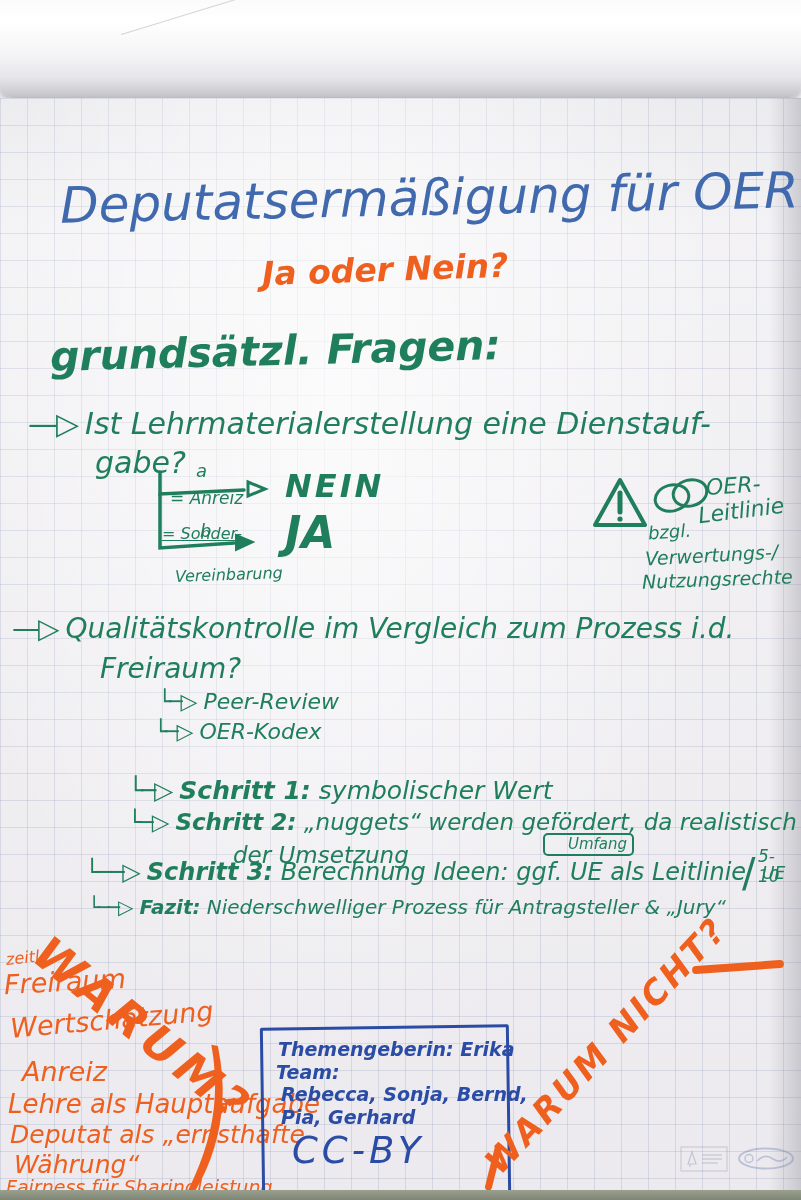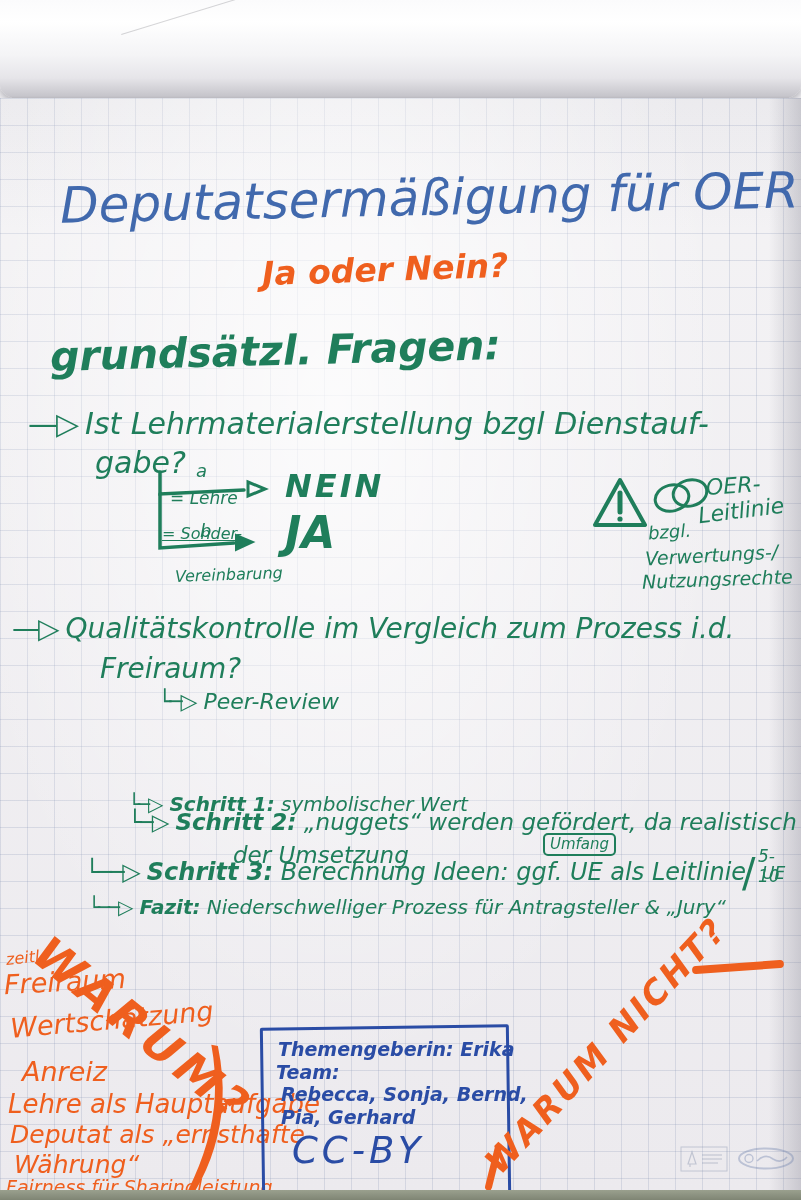--- a/index.html
+++ b/index.html
@@ -19,21 +19,21 @@
     background:linear-gradient(to bottom,#fbfbfc 0%,#ffffff 22%,#f4f4f6 55%,#e6e5e9 78%,#c6c5cb 96%,#aeadb4 100%);
     border-radius:0 0 26px 26px / 0 0 14px 14px;box-shadow:0 3px 6px rgba(70,70,80,.35);}
   .crease{position:absolute;left:118px;top:12px;width:150px;height:1px;background:rgba(90,90,100,.25);
     transform:rotate(-17deg);}
   #tray{position:absolute;left:0;bottom:0;width:801px;height:10px;
     background:linear-gradient(to bottom,#9aa08e,#7f8574);}
   .t{position:absolute;white-space:nowrap;font-style:italic;line-height:1.05;}
   .green{color:#1f7e5b}.blue{color:#4169ad}.orange{color:#ef5f1e}.boxblue{color:#2a4ca5}
   .arr{font-style:normal;letter-spacing:-2px;margin-right:8px;}
   .bold{font-weight:bold;}
-  .notebox{position:absolute;border:2px solid #1f7e5b;border-radius:5px;padding:0 5px 1px 5px;
+  .notebox{position:absolute;border:2px solid #1f7e5b;border-radius:5px;padding:0 5px 1px 23px;
     color:#1f7e5b;font-style:italic;}
   .bluebox{position:absolute;left:261px;top:1026px;width:243px;height:163px;
     border:3.5px solid #2a4ca5;border-radius:2px;transform:rotate(-0.8deg);}
   .frac{position:absolute;color:#1f7e5b;font-style:italic;}
   .frac .slash{position:absolute;left:0;top:2px;font-size:40px;font-style:normal;}
   .frac .top{position:absolute;left:16px;top:-2px;font-size:17px;}
   .frac .bot{position:absolute;left:20px;top:15px;font-size:17px;}
   .dashbar{position:absolute;background:#ef5f1e;border-radius:4px;}
   .paren{position:absolute;color:#ef5f1e;font-size:168px;font-style:italic;
     transform:scaleX(.5) rotate(6deg);transform-origin:left top;line-height:1;}
@@ -50,32 +50,32 @@
   </div>
 
   <div id="paper"></div>
 
   <div class="t blue" style="left:60px;top:172px;font-size:50px;transform:rotate(-1.2deg);">Deputatsermäßigung für OER</div>
   <div class="t orange bold" style="left:262px;top:253px;font-size:33px;transform:rotate(-2deg);">Ja oder Nein?</div>
 
   <div class="t green bold" style="left:50px;top:330px;font-size:41px;transform:rotate(-1.5deg);">grundsätzl. Fragen:</div>
 
   <div class="t green" style="left:28px;top:408px;font-size:30px;">
-    <span class="arr">—▷</span><span>Ist Lehrmaterialerstellung bzgl Dienstauf-</span>
+    <span class="arr">—▷</span><span>Ist Lehrmaterialerstellung eine Dienstauf-</span>
   </div>
   <div class="t green" style="left:95px;top:447px;font-size:30px;">gabe?</div>
 
   <svg width="130" height="132" style="left:148px;top:462px;">
     <path d="M12,10 L12,32 L96,28" fill="none" stroke="#1f7e5b" stroke-width="3.5" stroke-linecap="round"></path>
     <path d="M100,20 L117,27 L100,34 Z" fill="none" stroke="#1f7e5b" stroke-width="3"></path>
     <path d="M12,32 L12,86 L86,81" fill="none" stroke="#1f7e5b" stroke-width="3.5" stroke-linecap="round"></path>
     <path d="M88,73 L105,80 L88,88 Z" fill="#1f7e5b" stroke="#1f7e5b" stroke-width="2"></path>
   </svg>
   <div class="t green" style="left:196px;top:462px;font-size:18px;">a</div>
-  <div class="t green" style="left:170px;top:490px;font-size:17px;">= Lehre</div>
+  <div class="t green" style="left:170px;top:490px;font-size:17px;">= Anreiz</div>
   <div class="t green bold" style="left:285px;top:470px;font-size:32px;letter-spacing:3px;">NEIN</div>
   <div class="t green" style="left:200px;top:522px;font-size:18px;">b</div>
   <div class="t green bold" style="left:285px;top:510px;font-size:44px;">JA</div>
   <div class="t green" style="left:162px;top:526px;font-size:16px;text-decoration:underline;">= Sonder-</div>
   <div class="t green" style="left:175px;top:567px;font-size:16px;transform:rotate(-2deg);">Vereinbarung</div>
 
   <svg width="58" height="56" style="left:592px;top:476px;">
     <polygon points="28,4 53,49 3,49" fill="none" stroke="#1f7e5b" stroke-width="4" stroke-linejoin="round"></polygon>
     <line x1="28" y1="17" x2="28" y2="36" stroke="#1f7e5b" stroke-width="5" stroke-linecap="round"></line>
     <circle cx="28" cy="43" r="2.6" fill="#1f7e5b"></circle>
@@ -90,22 +90,25 @@
   <div class="t green" style="left:645px;top:546px;font-size:19px;transform:rotate(-3deg);">Verwertungs-/</div>
   <div class="t green" style="left:642px;top:570px;font-size:19px;transform:rotate(-2deg);">Nutzungsrechte</div>
 
   <div class="t green" style="left:12px;top:614px;font-size:28px;">
     <span class="arr">—▷</span><span>Qualitätskontrolle im Vergleich zum Prozess i.d.</span>
   </div>
   <div class="t green" style="left:100px;top:654px;font-size:28px;">Freiraum?</div>
   <div class="t green" style="left:158px;top:690px;font-size:22px;">
     <span class="arr">└─▷</span><span>Peer-Review</span>
   </div>
+  <div class="t green" style="left:154px;top:720px;font-size:22px;">
+    <span class="arr">└─▷</span><span>OER-Kodex</span>
+  </div>
 
-  <div class="t green" style="left:128px;top:778px;font-size:20px;margin-top:16px;">
+  <div class="t green" style="left:128px;top:778px;font-size:25px;">
     <span class="arr">└─▷</span><span class="bold">Schritt 1:</span>&nbsp;<span>symbolischer Wert</span>
   </div>
   <div class="t green" style="left:128px;top:810px;font-size:23px;">
     <span class="arr">└─▷</span><span class="bold">Schritt 2:</span>&nbsp;<span>„nuggets“ werden gefördert, da realistisch in</span>
   </div>
   <div class="t green" style="left:233px;top:843px;font-size:23px;">der Umsetzung</div>
   <div class="notebox" style="left:543px;top:833px;font-size:15px;">Umfang</div>
   <div class="t green" style="left:85px;top:860px;font-size:24px;">
     <span class="arr">└──▷</span><span class="bold">Schritt 3:</span>&nbsp;<span>Berechnung Ideen: ggf. UE als Leitlinie</span>
   </div>

